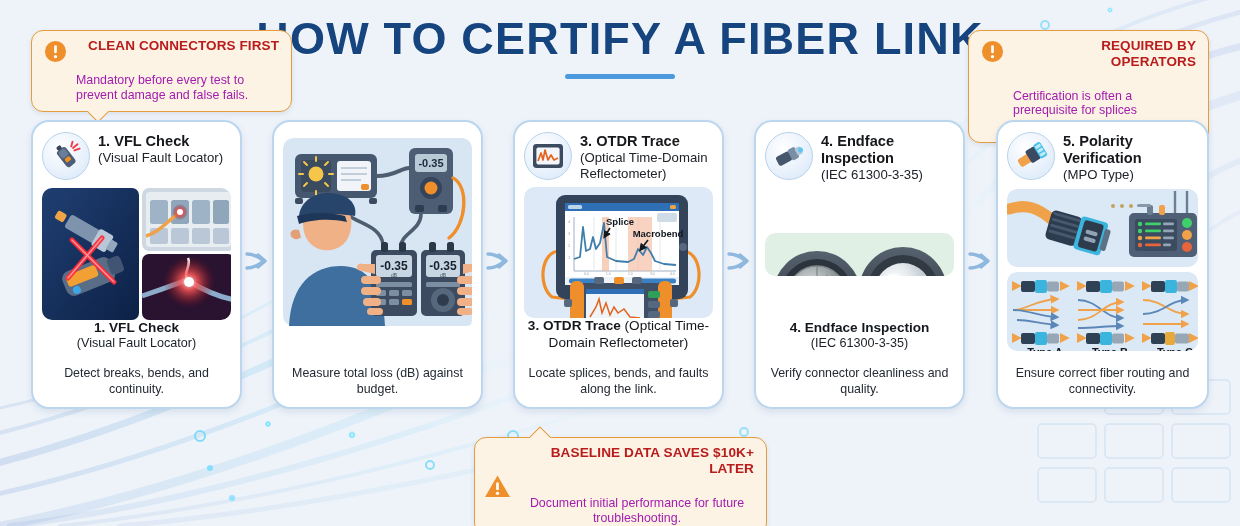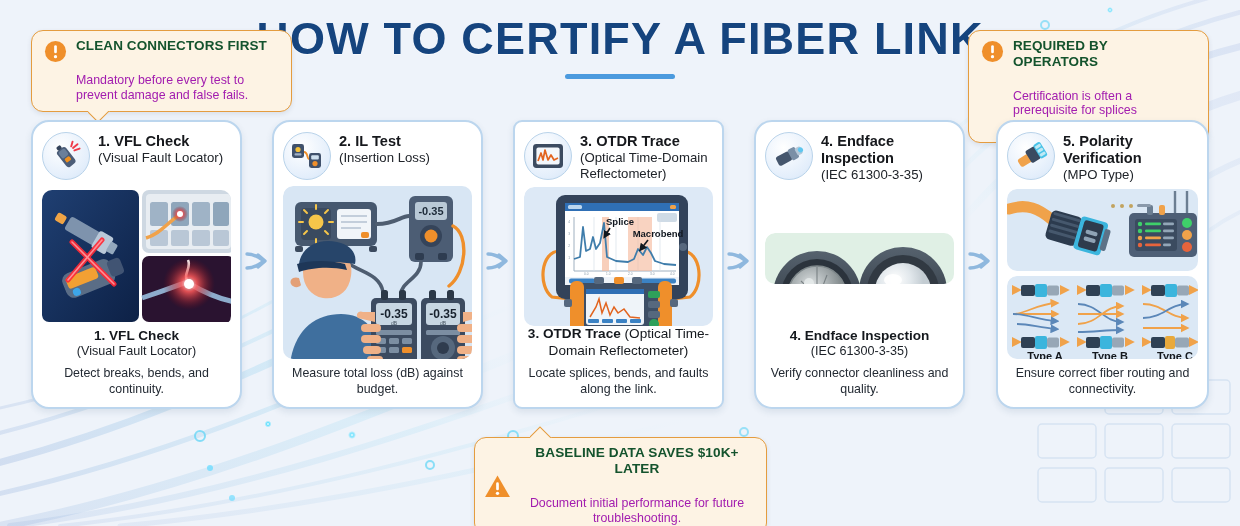--- a/index.html
+++ b/index.html
@@ -23,21 +23,21 @@
   }
   .title-rule{width:110px;height:5px;border-radius:3px;background:#4b9ade;margin:13px auto 0;}
   
   .callout{
     position:absolute;background:#fdf3e4;border:1.6px solid #e49c3f;
     border-radius:12px;padding:7px 12px 9px 12px;
     box-shadow:0 2px 5px rgba(40,60,90,.10);
     display:flex;gap:9px;align-items:flex-start;
   }
   .callout .ctext{line-height:1.18;}
-  .callout .ctitle{font-size:13.5px;font-weight:bold;color:#14532d;letter-spacing:.1px;}
+  .callout .ctitle{font-size:13.5px;font-weight:bold;color:#b91c1c;letter-spacing:.1px;text-align:right;}
   .callout .cbody{font-size:12.4px;color:#a21caf;margin-top:19px;}
   .cico{flex:0 0 auto;width:23px;height:23px;margin-top:2px;}
   .tail{position:absolute;width:22px;height:14px;overflow:hidden;}
   .tail:before{
     content:"";position:absolute;left:1px;top:-10px;width:16px;height:16px;
     background:#fdf3e4;border:1.6px solid #e49c3f;transform:rotate(45deg);
   }
   #callout-left{left:31px;top:30px;width:235px;}
   #callout-left .tail{left:56px;bottom:-14px;}
   #callout-right{right:31px;top:30px;width:215px;}
@@ -48,37 +48,37 @@
   #callout-bottom .ctitle{font-size:13.6px;}
   #callout-bottom .cbody{font-size:12.4px;}
   
   .card{
     position:absolute;top:120px;width:211px;height:289px;
     background:#ffffff;border:2px solid #bcd6ee;border-radius:18px;
     box-shadow:0 3px 7px rgba(40,70,110,.11);
     box-sizing:border-box;padding:10px 9px 8px 9px;
     display:flex;flex-direction:column;
   }
-  #card-1{left:31px;} #card-2{left:272px;} #card-3{left:513px;border-radius:9px;}
+  #card-1{left:31px;} #card-2{left:272px;} #card-3{left:513px;}
   #card-4{left:754px;gap:44px;} #card-5{left:996px;width:213px;}
   .card-head{display:flex;gap:8px;align-items:flex-start;height:52px;}
   .head-badge{
     flex:0 0 auto;width:46px;height:46px;border-radius:50%;
     background:radial-gradient(circle at 38% 32%,#ffffff 0%,#e3eefb 70%,#d3e4f6 100%);
     border:1.5px solid #b9d3ea;display:flex;align-items:center;justify-content:center;
   }
   .head-text{padding-top:1px;line-height:1.17;}
   .head-title{font-size:14.6px;font-weight:bold;color:#16181c;}
   .head-sub{font-size:13.2px;color:#20242a;}
   .art{margin-top:6px;border-radius:10px;overflow:hidden;}
   .card-foot{margin-top:auto;text-align:center;padding:0 2px 2px;}
   .foot-title{font-size:13.6px;font-weight:bold;color:#14181d;line-height:1.2;}
   .foot-title .reg{font-weight:normal;}
   .foot-sub{font-size:12.6px;color:#1b2027;line-height:1.2;}
-  .foot-desc{font-size:12.4px;color:#232a33;line-height:1.25;margin-top:7px;}
+  .foot-desc{font-size:12.4px;color:#232a33;line-height:1.25;margin-top:15px;}
   
   .arrow{position:absolute;top:248px;width:26px;height:26px;}
   #arrow-1{left:243px;} #arrow-2{left:484px;} #arrow-3{left:725px;} #arrow-4{left:966px;}
 </style>
 </head>
 <body>
 
 <div id="stage">
 
   <svg class="bg-svg" viewBox="0 0 1240 526">
@@ -272,37 +272,20 @@
     </div>
 
     <div class="card-foot">
       <div class="foot-title">1. VFL Check</div>
       <div class="foot-sub">(Visual Fault Locator)</div>
       <div class="foot-desc">Detect breaks, bends, and continuity.</div>
     </div>
   </div>
 
   <div class="card" id="card-2">
-    <div class="card-head">
-      <div class="head-badge">
-        <svg width="36" height="30" viewBox="0 0 36 30">
-          <rect x="3" y="3" width="12" height="14" rx="2.4" fill="#40516b"></rect>
-          <circle cx="9" cy="8.5" r="2.6" fill="#f5c139"></circle>
-          <rect x="5.5" y="12.2" width="7" height="2.4" rx="1" fill="#9fb0c6"></rect>
-          <rect x="20" y="12" width="12" height="15" rx="2.4" fill="#40516b"></rect>
-          <rect x="22.2" y="14.2" width="7.6" height="4.2" rx="1" fill="#cfe0ee"></rect>
-          <circle cx="26" cy="22.6" r="2.6" fill="#ef8f2b"></circle>
-          <path d="M15 11 C 19 11 18 18 20 18" stroke="#ef8f2b" stroke-width="1.9" fill="none"></path>
-        </svg>
-      </div>
-      <div class="head-text">
-        <div class="head-title">2. IL Test</div>
-        <div class="head-sub">(Insertion Loss)</div>
-      </div>
-    </div>
 
     <div class="art">
       <svg width="193" height="188" viewBox="0 0 193 188">
         <rect x="0" y="0" width="193" height="188" rx="10" fill="#d8e6f4"></rect>
 
         <g>
           <rect x="12" y="16" width="82" height="44" rx="6" fill="#46586f"></rect>
           <rect x="18" y="22" width="30" height="32" rx="4" fill="#3a4a5f"></rect>
           <circle cx="33" cy="36" r="7.5" fill="#f6c64a"></circle>
           <g stroke="#f6c64a" stroke-width="2" stroke-linecap="round">

